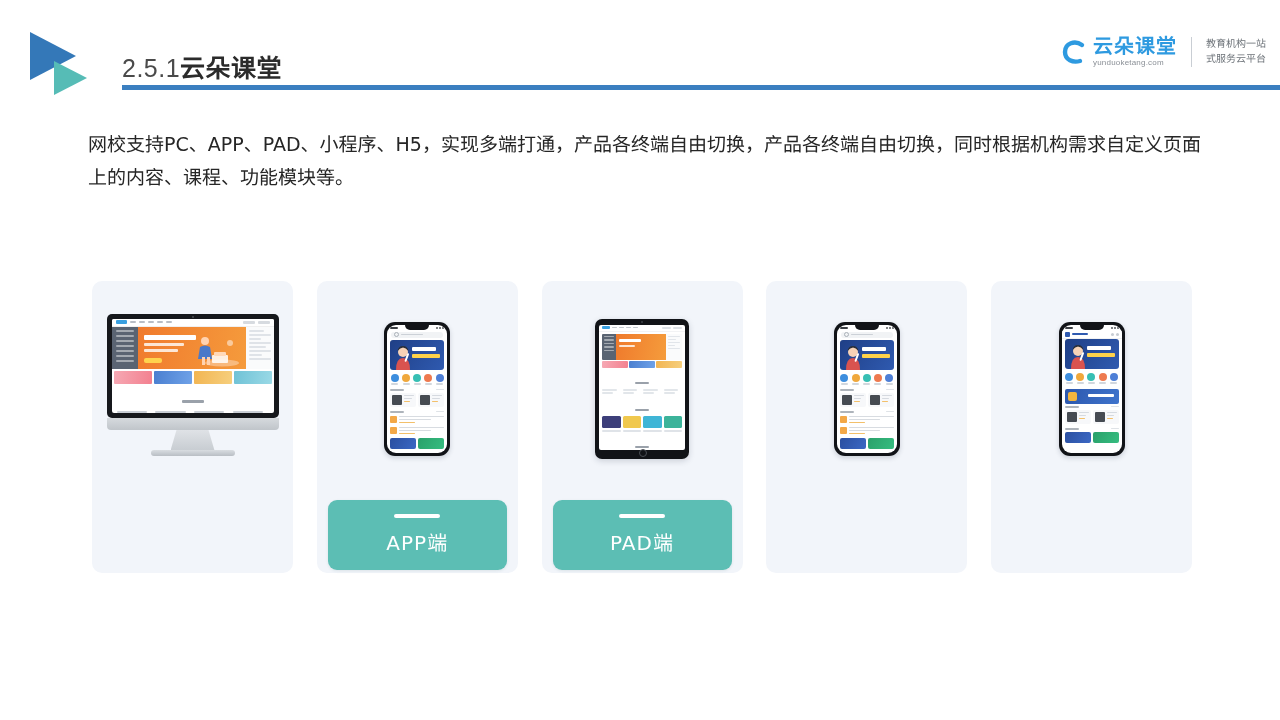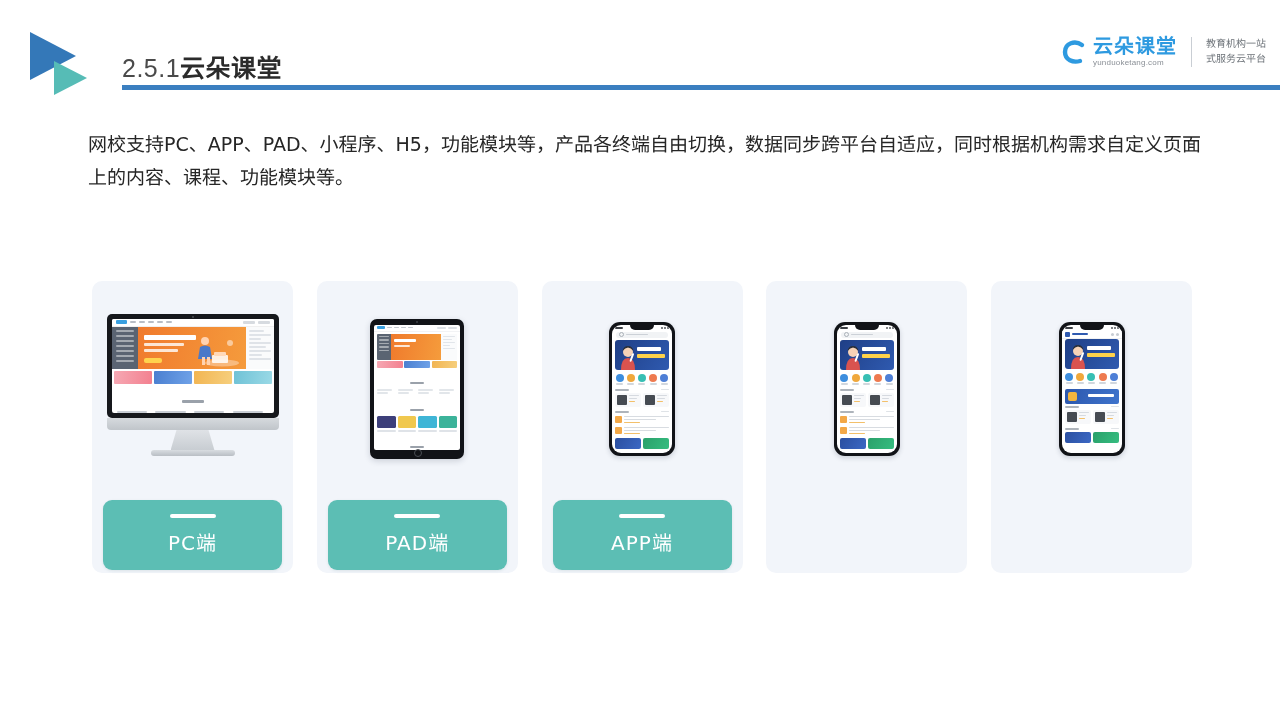--- a/index.html
+++ b/index.html
@@ -406,21 +406,21 @@
       </div>
     </div>
     <div class="brand-divider"></div>
     <div class="brand-tag">
       <span>教育机构一站</span>
       <span>式服务云平台</span>
     </div>
   </div>
 </div>
 
-<div class="lede">网校支持PC、APP、PAD、小程序、H5，功能模块等，产品各终端自由切换，数据同步跨平台自适应，同时根据机构需求自定义页面上的内容、课程、功能模块等。</div>
+<div class="lede">网校支持PC、APP、PAD、小程序、H5，实现多端打通，产品各终端自由切换，产品各终端自由切换，同时根据机构需求自定义页面上的内容、课程、功能模块等。</div>
 
 <div class="card-row">
 
   <div class="device-card">
     <div class="device-stage">
       <div class="imac">
         <div class="imac-screen">
           <div class="imac-cam"></div>
           <div class="site">
             <div class="site-nav">
@@ -501,23 +501,129 @@
 
               </div>
             </div>
           </div>
         </div>
         <div class="imac-chin"></div>
         <div class="imac-neck"></div>
         <div class="imac-base"></div>
       </div>
     </div>
+  </div>
+
+  <div class="device-card">
+    <div class="device-stage">
+      <div class="phone">
+        <div class="phone-body">
+          <div class="phone-screen">
+            <div class="notch"></div>
+            <div class="ph-status">
+              <span style="display:block;width:8px;height:2px;background:#3b3e43;border-radius:1px;"></span>
+              <span class="st-dots">
+                  <i></i>
+                  <i></i>
+                  <i></i>
+                </span>
+            </div>
+            <div class="ph-search">
+              <i></i>
+                <span></span>
+            </div>
+            <div class="ph-banner">
+              <svg class="ban-person" viewBox="0 0 20 26">
+                <path d="M3 26 q0 -12 7 -12 q7 0 7 12 z" fill="#d9534f"></path>
+                <circle cx="10" cy="8" r="5" fill="#f6d2b6"></circle>
+                <path d="M4.5 7 q5.5 -7 11 0 q-1 -5 -5.5 -5 q-4.5 0 -5.5 5z" fill="#2a2f3a"></path>
+                <rect x="13" y="9" width="2" height="9" rx="1" fill="#ffffff" transform="rotate(20 14 13)"></rect>
+              </svg>
+              <div class="ban-txt">
+                <i class="a"></i>
+                  <i class="b"></i>
+              </div>
+            </div>
+            <div class="ph-icons">
+              <span class="ph-icon">
+                  <b style="background:#3d8ede;"></b>
+                  <s></s>
+                </span>
+              <span class="ph-icon">
+                  <b style="background:#f0a83c;"></b>
+                  <s></s>
+                </span>
+              <span class="ph-icon">
+                  <b style="background:#37bfb4;"></b>
+                  <s></s>
+                </span>
+              <span class="ph-icon">
+                  <b style="background:#ee7a4f;"></b>
+                  <s></s>
+                </span>
+              <span class="ph-icon">
+                  <b style="background:#4e7fd6;"></b>
+                  <s></s>
+                </span>
+            </div>
+            <div class="ph-secbar">
+                <i></i>
+                <s></s>
+              </div>
+            <div class="ph-twocol">
+              <div class="ph-course">
+                <span class="ph-thumb"></span>
+                <span class="ph-lines">
+                    <i></i>
+                    <i style="width:75%;"></i>
+                    <i class="y"></i>
+                  </span>
+              </div>
+              <div class="ph-course">
+                <span class="ph-thumb"></span>
+                <span class="ph-lines">
+                    <i></i>
+                    <i style="width:75%;"></i>
+                    <i class="y"></i>
+                  </span>
+              </div>
+            </div>
+            <div class="ph-secbar" style="margin-top:4px;">
+                <i></i>
+                <s></s>
+              </div>
+            <div class="ph-list">
+              <div class="ph-item">
+                <span class="ph-itemico"></span>
+                <span class="ph-itemtxt">
+                    <i></i>
+                    <i style="width:70%;"></i>
+                    <i style="width:35%;background:#f3c06a;"></i>
+                  </span>
+              </div>
+              <div class="ph-item">
+                <span class="ph-itemico"></span>
+                <span class="ph-itemtxt">
+                    <i></i>
+                    <i style="width:70%;"></i>
+                    <i style="width:35%;background:#f3c06a;"></i>
+                  </span>
+              </div>
+            </div>
+            <div class="ph-ads">
+              <div class="ph-ad blue"></div>
+              <div class="ph-ad green"></div>
+            </div>
+          </div>
+        </div>
+      </div>
+    </div>
     <div class="label-pill">
       <div class="pill-bar"></div>
-      <div class="pill-text">PC端</div>
+      <div class="pill-text">APP端</div>
     </div>
   </div>
 
   <div class="device-card">
     <div class="device-stage">
       <div class="tablet">
         <div class="tab-body">
           <div class="tab-cam"></div>
           <div class="tab-screen">
             <div class="tb-nav">
@@ -602,20 +708,21 @@
   </div>
 
   <div class="device-card">
     <div class="device-stage">
       <div class="phone">
         <div class="phone-body">
           <div class="phone-screen">
             <div class="notch"></div>
             <div class="ph-status">
               <span style="display:block;width:8px;height:2px;background:#3b3e43;border-radius:1px;"></span>
+              <span style="display:block;width:14px;height:2px;background:#3b3e43;border-radius:1px;"></span>
               <span class="st-dots">
                   <i></i>
                   <i></i>
                   <i></i>
                 </span>
             </div>
             <div class="ph-search">
               <i></i>
                 <span></span>
             </div>
@@ -698,44 +805,44 @@
               </div>
             </div>
             <div class="ph-ads">
               <div class="ph-ad blue"></div>
               <div class="ph-ad green"></div>
             </div>
           </div>
         </div>
       </div>
     </div>
-    <div class="label-pill">
-      <div class="pill-bar"></div>
-      <div class="pill-text">APP端</div>
-    </div>
   </div>
 
   <div class="device-card">
     <div class="device-stage">
       <div class="phone">
         <div class="phone-body">
           <div class="phone-screen">
             <div class="notch"></div>
             <div class="ph-status">
               <span style="display:block;width:8px;height:2px;background:#3b3e43;border-radius:1px;"></span>
               <span style="display:block;width:14px;height:2px;background:#3b3e43;border-radius:1px;"></span>
               <span class="st-dots">
                   <i></i>
                   <i></i>
                   <i></i>
                 </span>
             </div>
-            <div class="ph-search">
-              <i></i>
-                <span></span>
+            <div class="h5-bar">
+              <span class="lg"></span>
+              <span class="nm"></span>
+              <span class="sp">
+                  <i></i>
+                  <i></i>
+                </span>
             </div>
             <div class="ph-banner">
               <svg class="ban-person" viewBox="0 0 20 26">
                 <path d="M3 26 q0 -12 7 -12 q7 0 7 12 z" fill="#d9534f"></path>
                 <circle cx="10" cy="8" r="5" fill="#f6d2b6"></circle>
                 <path d="M4.5 7 q5.5 -7 11 0 q-1 -5 -5.5 -5 q-4.5 0 -5.5 5z" fill="#2a2f3a"></path>
                 <rect x="13" y="9" width="2" height="9" rx="1" fill="#ffffff" transform="rotate(20 14 13)"></rect>
               </svg>
               <div class="ban-txt">
                 <i class="a"></i>
@@ -757,20 +864,24 @@
                 </span>
               <span class="ph-icon">
                   <b style="background:#ee7a4f;"></b>
                   <s></s>
                 </span>
               <span class="ph-icon">
                   <b style="background:#4e7fd6;"></b>
                   <s></s>
                 </span>
             </div>
+            <div class="h5-promo">
+              <span class="mini"></span>
+              <span class="tx"></span>
+            </div>
             <div class="ph-secbar">
                 <i></i>
                 <s></s>
               </div>
             <div class="ph-twocol">
               <div class="ph-course">
                 <span class="ph-thumb"></span>
                 <span class="ph-lines">
                     <i></i>
                     <i style="width:75%;"></i>
@@ -783,138 +894,23 @@
                     <i></i>
                     <i style="width:75%;"></i>
                     <i class="y"></i>
                   </span>
               </div>
             </div>
             <div class="ph-secbar" style="margin-top:4px;">
                 <i></i>
                 <s></s>
               </div>
-            <div class="ph-list">
-              <div class="ph-item">
-                <span class="ph-itemico"></span>
-                <span class="ph-itemtxt">
-                    <i></i>
-                    <i style="width:70%;"></i>
-                    <i style="width:35%;background:#f3c06a;"></i>
-                  </span>
-              </div>
-              <div class="ph-item">
-                <span class="ph-itemico"></span>
-                <span class="ph-itemtxt">
-                    <i></i>
-                    <i style="width:70%;"></i>
-                    <i style="width:35%;background:#f3c06a;"></i>
-                  </span>
-              </div>
-            </div>
             <div class="ph-ads">
               <div class="ph-ad blue"></div>
               <div class="ph-ad green"></div>
             </div>
           </div>
         </div>
       </div>
     </div>
   </div>
 
-  <div class="device-card">
-    <div class="device-stage">
-      <div class="phone">
-        <div class="phone-body">
-          <div class="phone-screen">
-            <div class="notch"></div>
-            <div class="ph-status">
-              <span style="display:block;width:8px;height:2px;background:#3b3e43;border-radius:1px;"></span>
-              <span style="display:block;width:14px;height:2px;background:#3b3e43;border-radius:1px;"></span>
-              <span class="st-dots">
-                  <i></i>
-                  <i></i>
-                  <i></i>
-                </span>
-            </div>
-            <div class="h5-bar">
-              <span class="lg"></span>
-              <span class="nm"></span>
-              <span class="sp">
-                  <i></i>
-                  <i></i>
-                </span>
-            </div>
-            <div class="ph-banner">
-              <svg class="ban-person" viewBox="0 0 20 26">
-                <path d="M3 26 q0 -12 7 -12 q7 0 7 12 z" fill="#d9534f"></path>
-                <circle cx="10" cy="8" r="5" fill="#f6d2b6"></circle>
-                <path d="M4.5 7 q5.5 -7 11 0 q-1 -5 -5.5 -5 q-4.5 0 -5.5 5z" fill="#2a2f3a"></path>
-                <rect x="13" y="9" width="2" height="9" rx="1" fill="#ffffff" transform="rotate(20 14 13)"></rect>
-              </svg>
-              <div class="ban-txt">
-                <i class="a"></i>
-                  <i class="b"></i>
-              </div>
-            </div>
-            <div class="ph-icons">
-              <span class="ph-icon">
-                  <b style="background:#3d8ede;"></b>
-                  <s></s>
-                </span>
-              <span class="ph-icon">
-                  <b style="background:#f0a83c;"></b>
-                  <s></s>
-                </span>
-              <span class="ph-icon">
-                  <b style="background:#37bfb4;"></b>
-                  <s></s>
-                </span>
-              <span class="ph-icon">
-                  <b style="background:#ee7a4f;"></b>
-                  <s></s>
-                </span>
-              <span class="ph-icon">
-                  <b style="background:#4e7fd6;"></b>
-                  <s></s>
-                </span>
-            </div>
-            <div class="h5-promo">
-              <span class="mini"></span>
-              <span class="tx"></span>
-            </div>
-            <div class="ph-secbar">
-                <i></i>
-                <s></s>
-              </div>
-            <div class="ph-twocol">
-              <div class="ph-course">
-                <span class="ph-thumb"></span>
-                <span class="ph-lines">
-                    <i></i>
-                    <i style="width:75%;"></i>
-                    <i class="y"></i>
-                  </span>
-              </div>
-              <div class="ph-course">
-                <span class="ph-thumb"></span>
-                <span class="ph-lines">
-                    <i></i>
-                    <i style="width:75%;"></i>
-                    <i class="y"></i>
-                  </span>
-              </div>
-            </div>
-            <div class="ph-secbar" style="margin-top:4px;">
-                <i></i>
-                <s></s>
-              </div>
-            <div class="ph-ads">
-              <div class="ph-ad blue"></div>
-              <div class="ph-ad green"></div>
-            </div>
-          </div>
-        </div>
-      </div>
-    </div>
-  </div>
-
 </div>
 
 </body></html>

